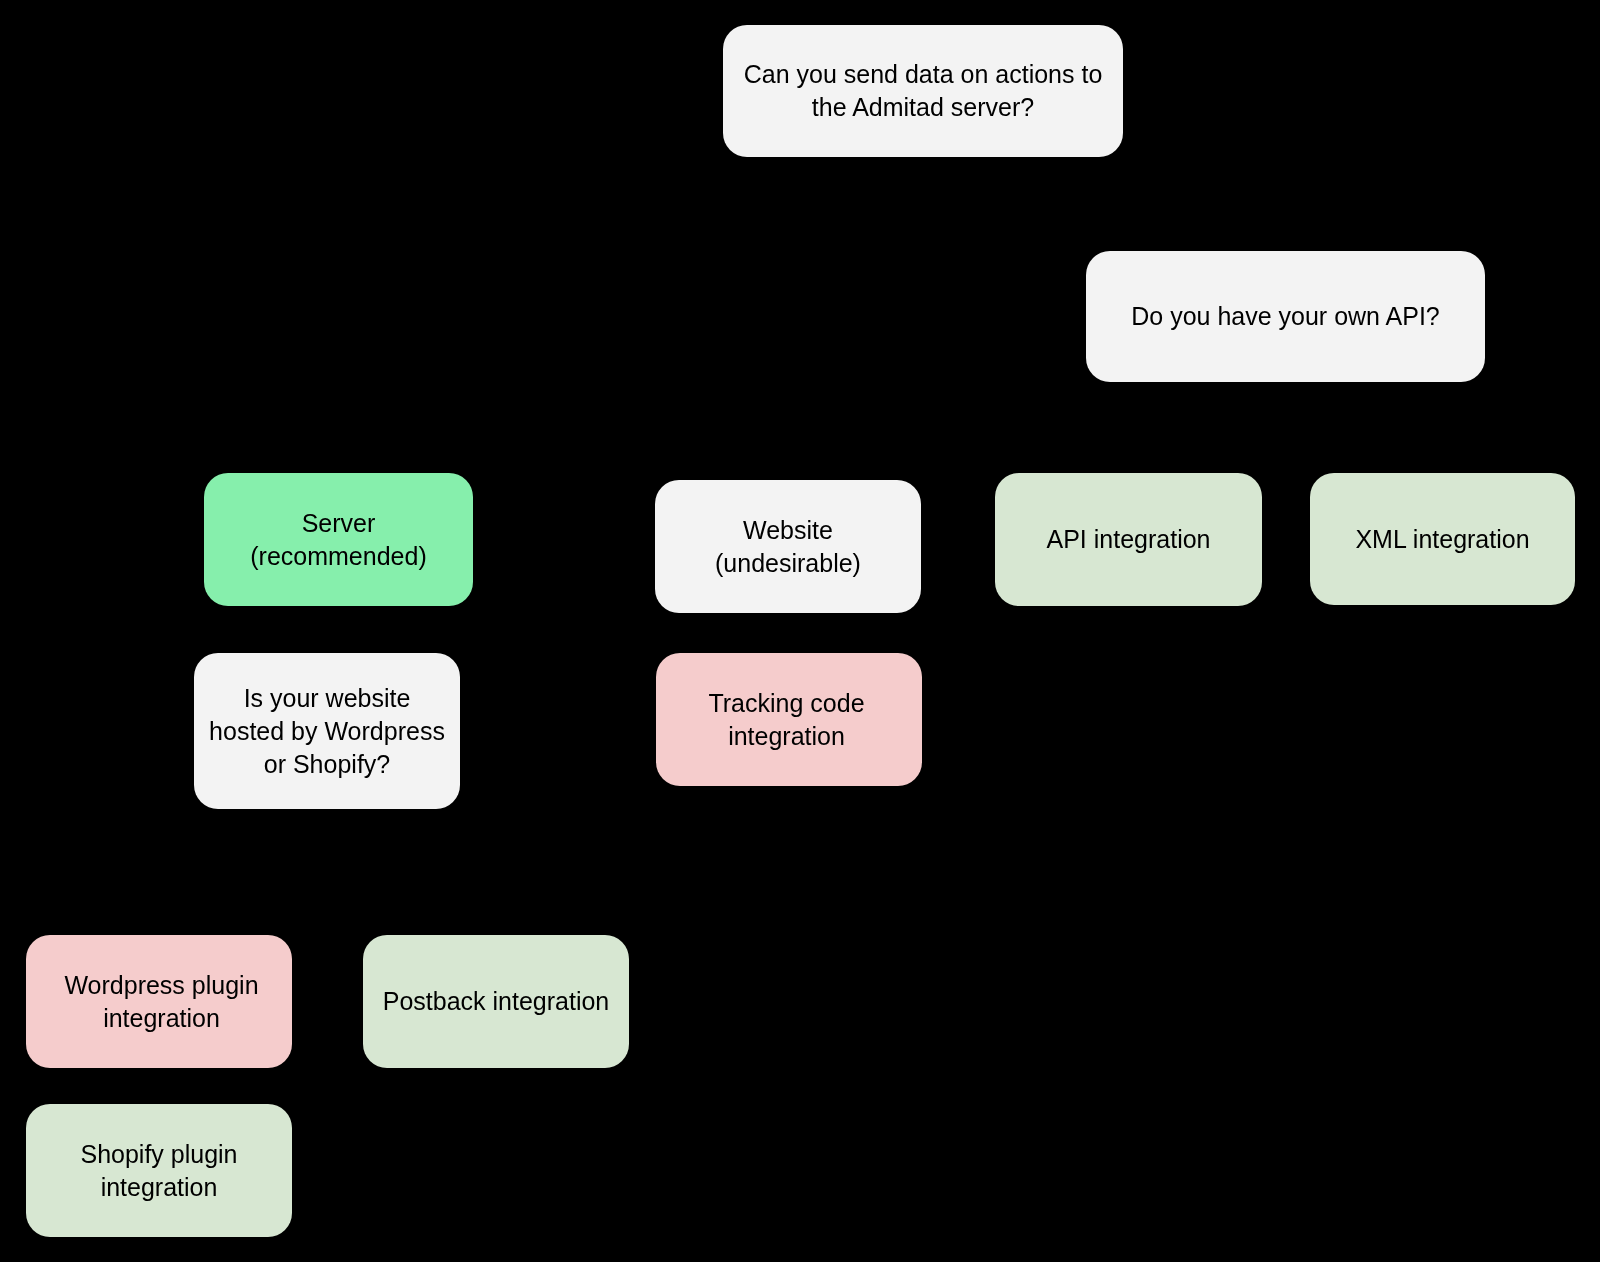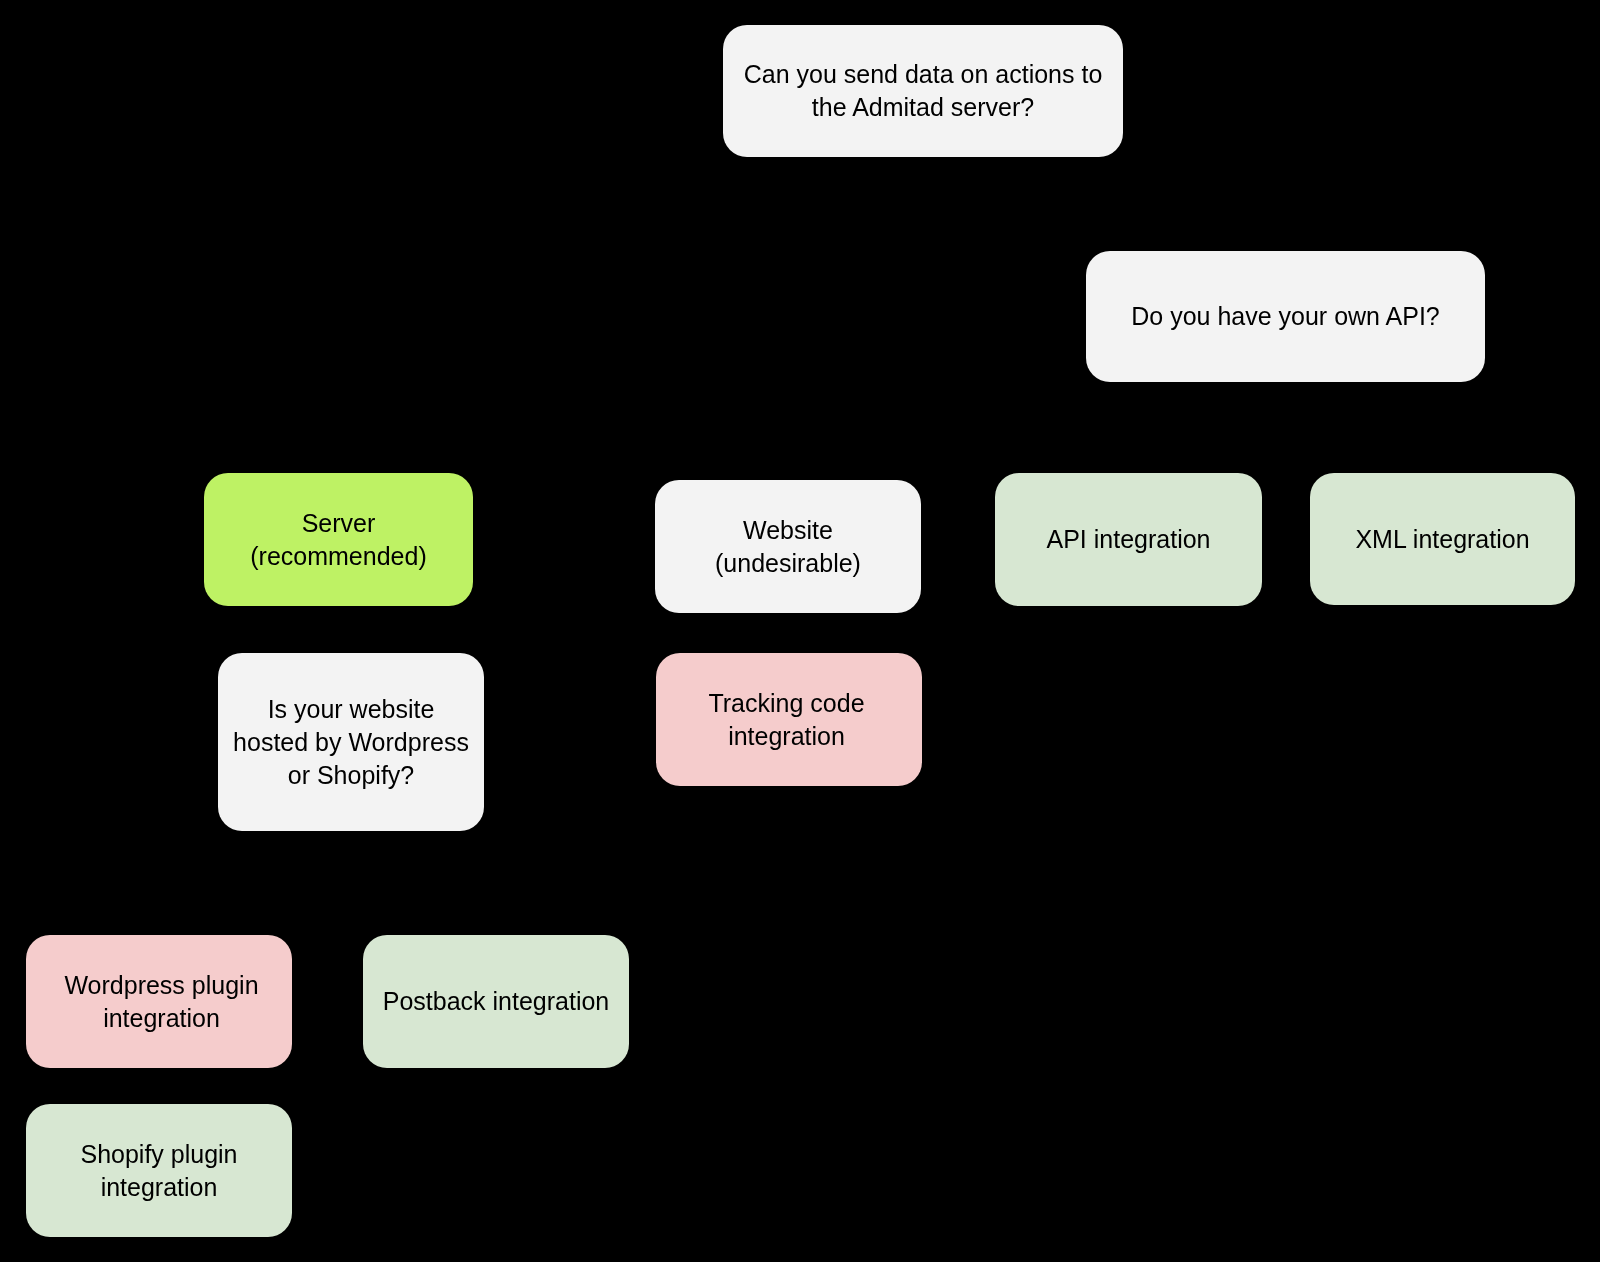--- a/index.html
+++ b/index.html
@@ -33,34 +33,34 @@
     padding: 8px 14px;
   }
   
   .pos-q-top      { left: 723px;  top: 25px;   width: 400px; height: 132px; }
   .pos-q-requests { left: 362px;  top: 251px;  width: 405px; height: 131px; }
   .pos-q-api      { left: 1086px; top: 251px;  width: 399px; height: 131px; }
   .pos-server     { left: 204px;  top: 473px;  width: 269px; height: 133px; }
   .pos-website    { left: 655px;  top: 473px;  width: 266px; height: 133px; margin-top: 7px; }
   .pos-api-int    { left: 995px;  top: 473px;  width: 267px; height: 133px; }
   .pos-xml-int    { left: 1310px; top: 473px;  width: 265px; height: 132px; }
-  .pos-q-hosted   { left: 218px;  top: 653px;  width: 266px; height: 178px; }
+  .pos-q-hosted   { left: 194px;  top: 653px;  width: 266px; height: 156px; }
   .pos-tracking   { left: 656px;  top: 653px;  width: 266px; height: 133px; }
   .pos-wordpress  { left: 26px;   top: 935px;  width: 266px; height: 133px; padding-left: 19px; }
   .pos-postback   { left: 363px;  top: 935px;  width: 266px; height: 133px; }
   .pos-shopify    { left: 26px;   top: 1104px; width: 266px; height: 133px; }
 </style>
 </head>
 <body>
 
 <div class="canvas" style="background: rgb(0, 0, 0);">
   <div class="node pos-q-top" style="background: rgb(243, 243, 243); color: rgb(0, 0, 0);">Can you send data on actions to
 the Admitad server?</div>
   <div class="node pos-q-api" style="background: rgb(243, 243, 243); color: rgb(0, 0, 0);">Do you have your own API?</div>
-  <div class="node pos-server" style="background: #bef264; color: rgb(0, 0, 0);">Server
+  <div class="node pos-server" style="background: #86efac; color: rgb(0, 0, 0);">Server
 (recommended)</div>
   <div class="node pos-website" style="background: rgb(243, 243, 243); color: rgb(0, 0, 0);">Website
 (undesirable)</div>
   <div class="node pos-api-int" style="background: rgb(215, 231, 210); color: rgb(0, 0, 0);">API integration</div>
   <div class="node pos-xml-int" style="background: rgb(215, 231, 210); color: rgb(0, 0, 0);">XML integration</div>
   <div class="node pos-q-hosted" style="background: rgb(243, 243, 243); color: rgb(0, 0, 0);">Is your website
 hosted by Wordpress
 or Shopify?</div>
   <div class="node pos-tracking" style="background: rgb(245, 204, 204); color: rgb(0, 0, 0); padding-left: 9px;">Tracking code
 integration</div>

